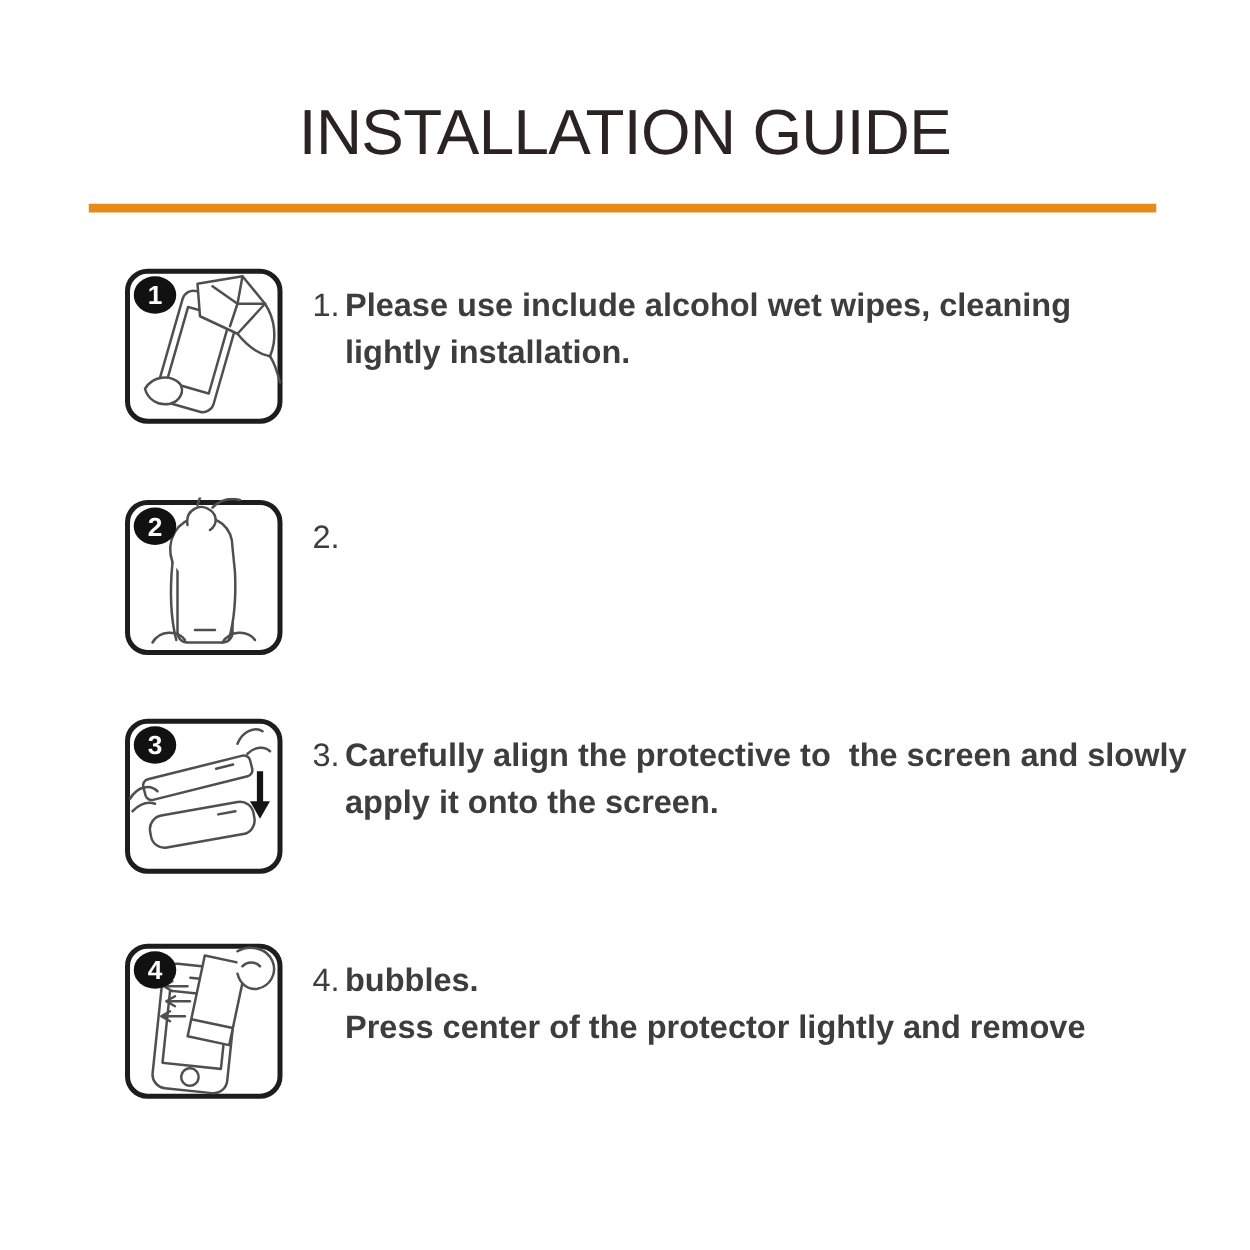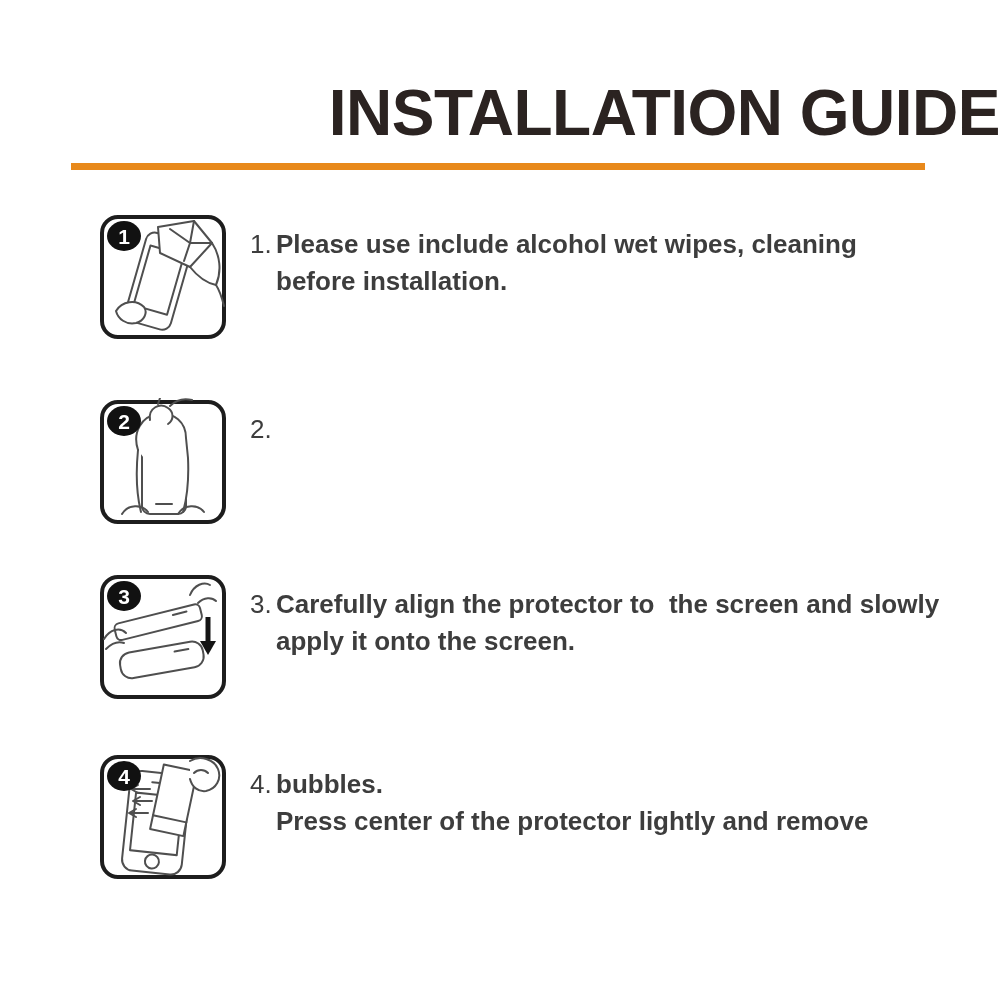--- a/index.html
+++ b/index.html
@@ -2,21 +2,21 @@
 <html><head>
 <meta charset="utf-8">
 <style>
   html,body { margin:0; padding:0; background:#ffffff; }
   .page {
     position:relative; width:1000px; height:1000px; background:#ffffff;
     font-family:"Liberation Sans", sans-serif; overflow:hidden;
   }
   .title {
     position:absolute; top:76px; left:0; width:100%;
-    text-align:right; font-size:64px; font-weight:bold;
+    text-align:center; font-size:51px; font-weight:normal;
     letter-spacing:-0.5px; color:#2b2321;
   }
   .divider {
     position:absolute; top:163px; left:71px; width:854px; height:7px;
     background:#E8891B;
   }
   .step {
     position:absolute; left:98px; display:flex; align-items:flex-start;
   }
   .step-1 { top:213px; }
@@ -65,21 +65,21 @@
         <path d="M 118,72 C 122,78 124,85 126,93"></path>
         <path d="M 18,98 C 24,88 38,86 46,94 C 50,100 46,108 38,110 C 28,112 20,106 18,98 Z" fill="#ffffff"></path>
       </g>
       <ellipse cx="26" cy="23" rx="17" ry="15" fill="#111111"></ellipse>
       <text class="badge-num" x="26" y="30.5" text-anchor="middle">1</text>
     </svg>
     <div class="stext">
       <span class="prefix">1.</span>
       <div class="lines">
         <div class="line">Please use include alcohol wet wipes, cleaning</div>
-        <div class="line">before installation.</div>
+        <div class="line">lightly installation.</div>
       </div>
     </div>
   </div>
 
   <div class="step step-2">
     <svg class="illus" viewBox="0 0 130 128">
       <rect x="4" y="4" width="122" height="120" rx="16" fill="#ffffff" stroke="#1d1d1d" stroke-width="4"></rect>
       <g class="art">
         <rect x="44" y="42" width="44" height="74" rx="8"></rect>
         <line x1="58" y1="106" x2="74" y2="106"></line>
@@ -123,21 +123,21 @@
       <g>
         <line x1="110" y1="44" x2="110" y2="70" stroke="#141414" stroke-width="5"></line>
         <polygon points="102,68 118,68 110,82" fill="#141414"></polygon>
       </g>
       <ellipse cx="26" cy="23" rx="17" ry="15" fill="#111111"></ellipse>
       <text class="badge-num" x="26" y="30.5" text-anchor="middle">3</text>
     </svg>
     <div class="stext">
       <span class="prefix">3.</span>
       <div class="lines">
-        <div class="line">Carefully align the protector to  the screen and slowly</div>
+        <div class="line">Carefully align the protective to  the screen and slowly</div>
         <div class="line">apply it onto the screen.</div>
       </div>
     </div>
   </div>
 
   <div class="step step-4">
     <svg class="illus" viewBox="0 0 130 128">
       <rect x="4" y="4" width="122" height="120" rx="16" fill="#ffffff" stroke="#1d1d1d" stroke-width="4"></rect>
       <g class="art" transform="rotate(6 60 70)">
         <rect x="28" y="20" width="60" height="100" rx="11"></rect>

